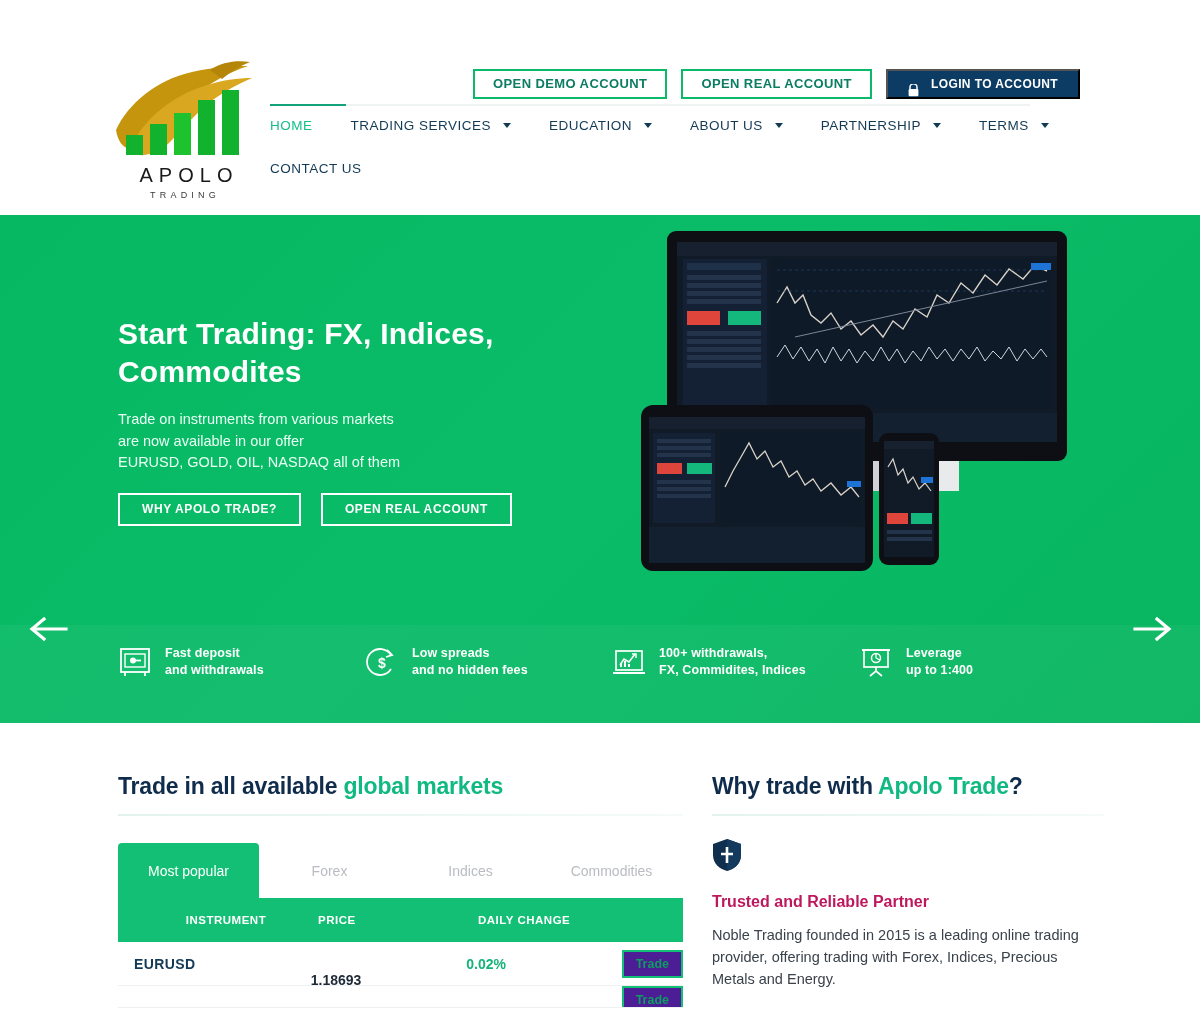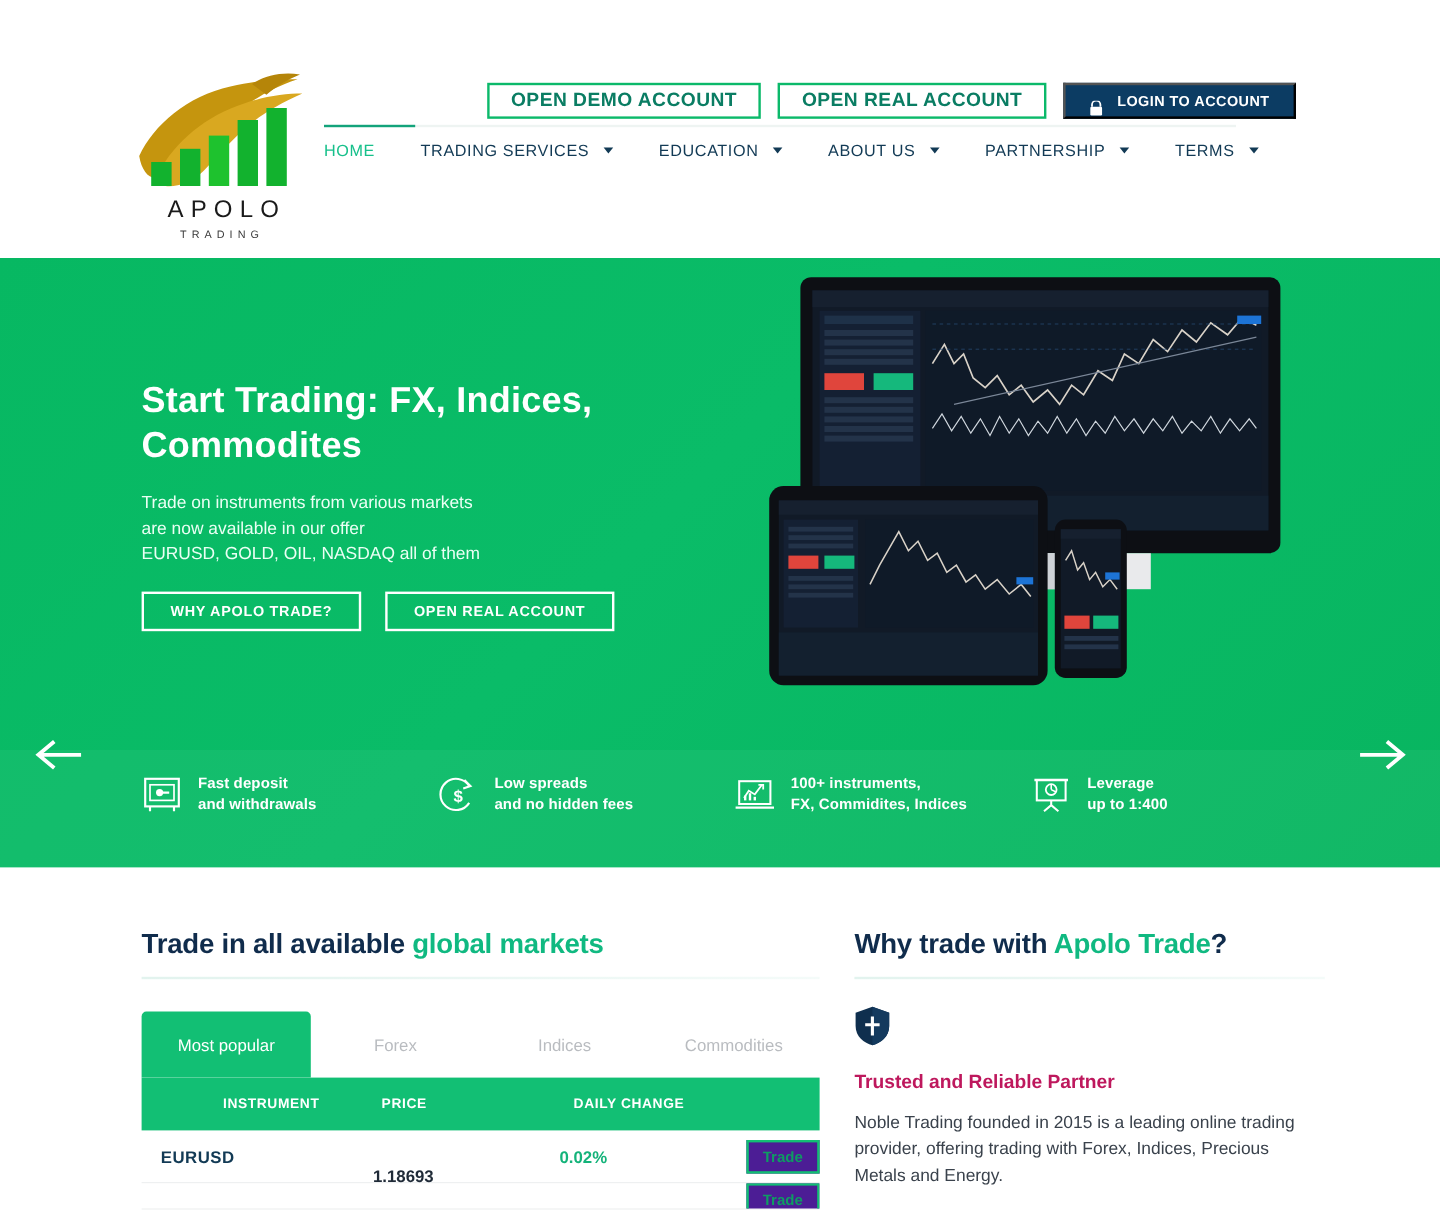--- a/index.html
+++ b/index.html
@@ -20,21 +20,21 @@
     font-size:20px; letter-spacing:6px; color:#1a1a1a; font-weight:400;
   }
   .logo-sub {
     position:absolute; left:0; top:138px; width:150px; text-align:center;
     font-size:9px; letter-spacing:4.2px; color:#3a3a3a;
   }
 
   .top-actions { position:absolute; right:120px; top:69px; display:flex; gap:14px; }
   .btn-outline-green {
     border:2px solid #0bb96a; color:#0a7d63; background:#fff;
-    font-size:16px; font-weight:700; letter-spacing:.4px;
+    font-size:13px; font-weight:700; letter-spacing:.4px;
     padding:0 18px; height:30px; line-height:26px; white-space:nowrap;
   }
   .btn-login {
     background:#0c3c63; color:#fff; font-size:12px; font-weight:700; letter-spacing:.4px;
     height:30px; line-height:30px; padding:0 20px; display:flex; align-items:center; gap:12px;
     white-space:nowrap;
   }
   .lock-icon { display:inline-block; width:11px; height:13px; position:relative; }
 
   .nav-rule { position:absolute; left:270px; top:104px; width:760px; height:2px; background:#eef4f2; }
@@ -185,20 +185,25 @@
           <span>ABOUT US</span>
           <i class="caret"></i>
         </div>
         <div class="nav-item">
           <span>PARTNERSHIP</span>
           <i class="caret"></i>
         </div>
         <div class="nav-item">
           <span>TERMS</span>
           <i class="caret"></i>
+        </div>
+      </div>
+      <div class="nav-row nav-row2">
+        <div class="nav-item">
+          <span>CONTACT US</span>
         </div>
       </div>
     </nav>
   </div>
 
   <section class="hero">
 
     <div class="devices">
       <svg width="440" height="350" viewBox="0 0 440 350">
 
@@ -331,21 +336,21 @@
                 <rect x="4" y="5" width="26" height="19" fill="none" stroke="#fff" stroke-width="1.7"></rect>
                 <path d="M1 27 H33" stroke="#fff" stroke-width="2"></path>
                 <polyline points="8,19 12,13 17,16 23,8" fill="none" stroke="#fff" stroke-width="1.5"></polyline>
                 <path d="M20 8 H24 V12" fill="none" stroke="#fff" stroke-width="1.5"></path>
                 <rect x="8" y="17" width="2" height="4" fill="#fff"></rect>
                 <rect x="12" y="15" width="2" height="6" fill="#fff"></rect>
                 <rect x="16" y="18" width="2" height="3" fill="#fff"></rect>
               </svg>
           </span>
           <span class="feature-txt">
-            <span>100+ instruments,</span><br>
+            <span>100+ withdrawals,</span><br>
             <span>FX, Commidites, Indices</span>
           </span>
         </div>
 
         <div class="feature">
           <span class="feature-ico">
             <svg width="34" height="32" viewBox="0 0 34 32">
                 <path d="M3 4 H31" stroke="#fff" stroke-width="2"></path>
                 <rect x="5" y="4" width="24" height="17" fill="none" stroke="#fff" stroke-width="1.7"></rect>
                 <circle cx="17" cy="12" r="4.5" fill="none" stroke="#fff" stroke-width="1.5"></circle>

